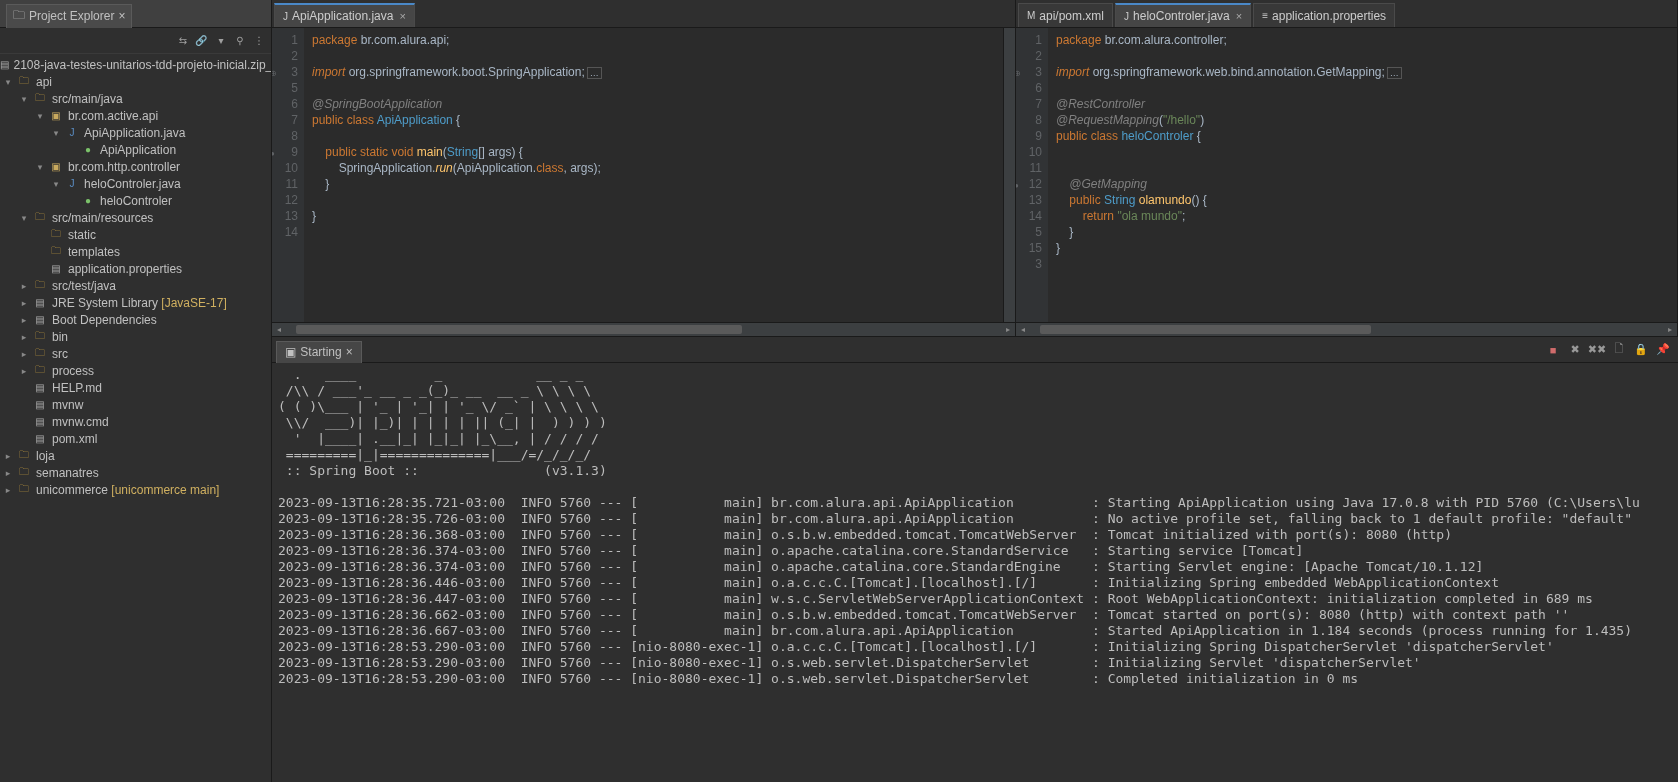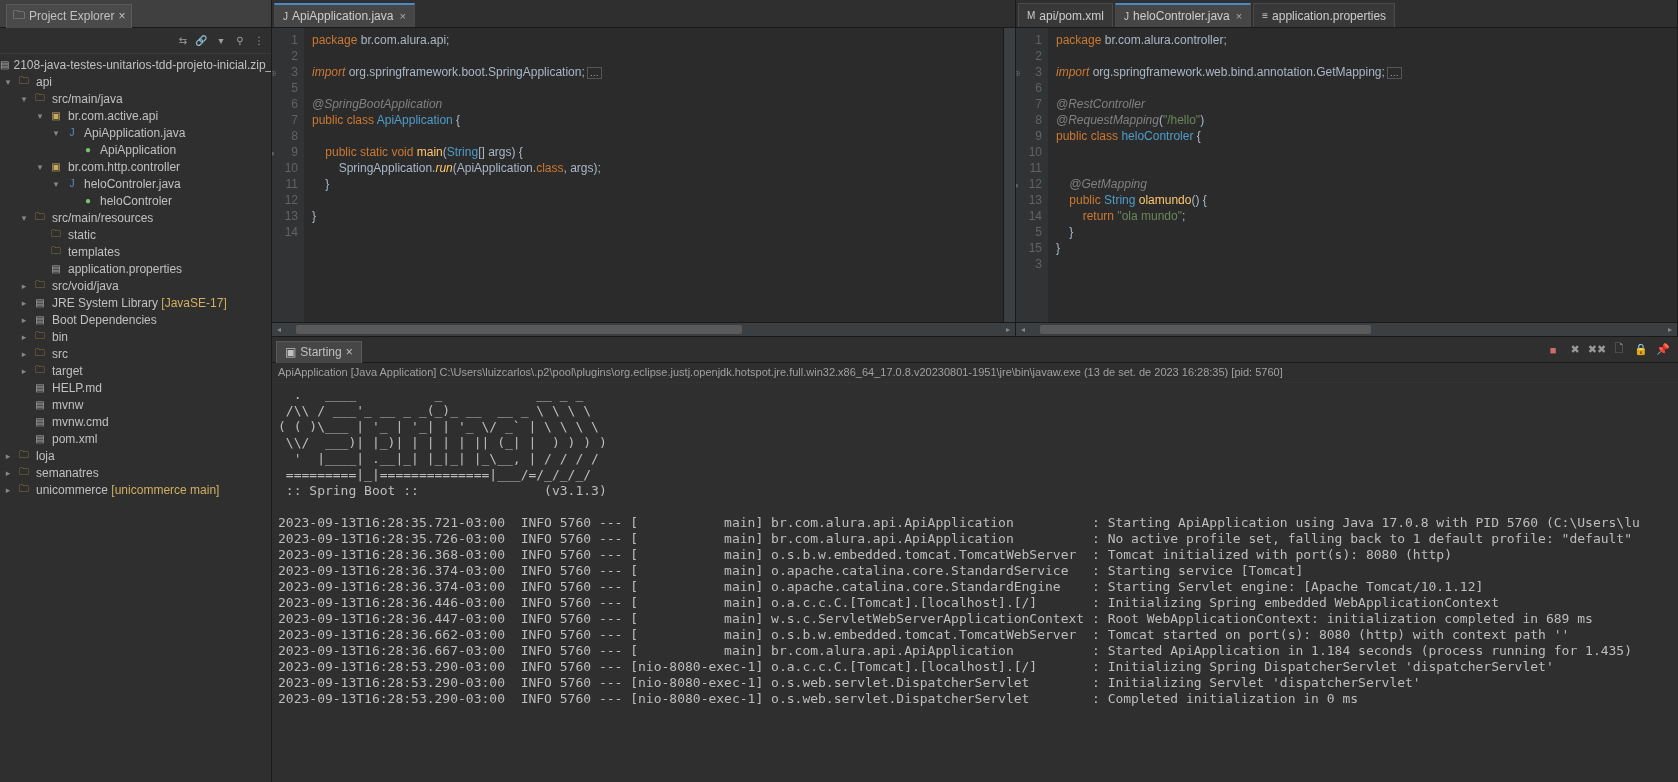--- a/index.html
+++ b/index.html
@@ -154,21 +154,21 @@
       <div class="tree-row">
         <span class="indent" style="width: 32px;"></span>
         <span class="arrow none"></span>
         <span class="fico file">▤</span>
         <span class="tree-lbl">application.properties</span>
       </div>
       <div class="tree-row">
         <span class="indent" style="width: 16px;"></span>
         <span class="arrow closed"></span>
         <span class="fico folder">🗀</span>
-        <span class="tree-lbl">src/void/java</span>
+        <span class="tree-lbl">src/test/java</span>
       </div>
       <div class="tree-row">
         <span class="indent" style="width: 16px;"></span>
         <span class="arrow closed"></span>
         <span class="fico file">▤</span>
         <span class="tree-lbl">JRE System Library<span class="suffix"> [JavaSE-17]</span></span>
       </div>
       <div class="tree-row">
         <span class="indent" style="width: 16px;"></span>
         <span class="arrow closed"></span>
@@ -184,21 +184,21 @@
       <div class="tree-row">
         <span class="indent" style="width: 16px;"></span>
         <span class="arrow closed"></span>
         <span class="fico folder">🗀</span>
         <span class="tree-lbl">src</span>
       </div>
       <div class="tree-row">
         <span class="indent" style="width: 16px;"></span>
         <span class="arrow closed"></span>
         <span class="fico folder">🗀</span>
-        <span class="tree-lbl">target</span>
+        <span class="tree-lbl">process</span>
       </div>
       <div class="tree-row">
         <span class="indent" style="width: 16px;"></span>
         <span class="arrow none"></span>
         <span class="fico file">▤</span>
         <span class="tree-lbl">HELP.md</span>
       </div>
       <div class="tree-row">
         <span class="indent" style="width: 16px;"></span>
         <span class="arrow none"></span>
@@ -329,21 +329,20 @@
       </div>
       <div class="console-tools">
         <span class="ctool red">■</span>
         <span class="ctool">✖</span>
         <span class="ctool">✖✖</span>
         <span class="ctool">🗋</span>
         <span class="ctool">🔒</span>
         <span class="ctool">📌</span>
       </div>
     </div>
-    <div class="console-subhdr">ApiApplication [Java Application] C:\Users\luizcarlos\.p2\pool\plugins\org.eclipse.justj.openjdk.hotspot.jre.full.win32.x86_64_17.0.8.v20230801-1951\jre\bin\javaw.exe (13 de set. de 2023 16:28:35) [pid: 5760]</div>
     <div class="console-body" id="console-body">  .   ____          _            __ _ _
  /\\ / ___'_ __ _ _(_)_ __  __ _ \ \ \ \
 ( ( )\___ | '_ | '_| | '_ \/ _` | \ \ \ \
  \\/  ___)| |_)| | | | | || (_| |  ) ) ) )
   '  |____| .__|_| |_|_| |_\__, | / / / /
  =========|_|==============|___/=/_/_/_/
  :: Spring Boot ::                (v3.1.3)
 
 2023-09-13T16:28:35.721-03:00  INFO 5760 --- [           main] br.com.alura.api.ApiApplication          : Starting ApiApplication using Java 17.0.8 with PID 5760 (C:\Users\lu
 2023-09-13T16:28:35.726-03:00  INFO 5760 --- [           main] br.com.alura.api.ApiApplication          : No active profile set, falling back to 1 default profile: "default"

